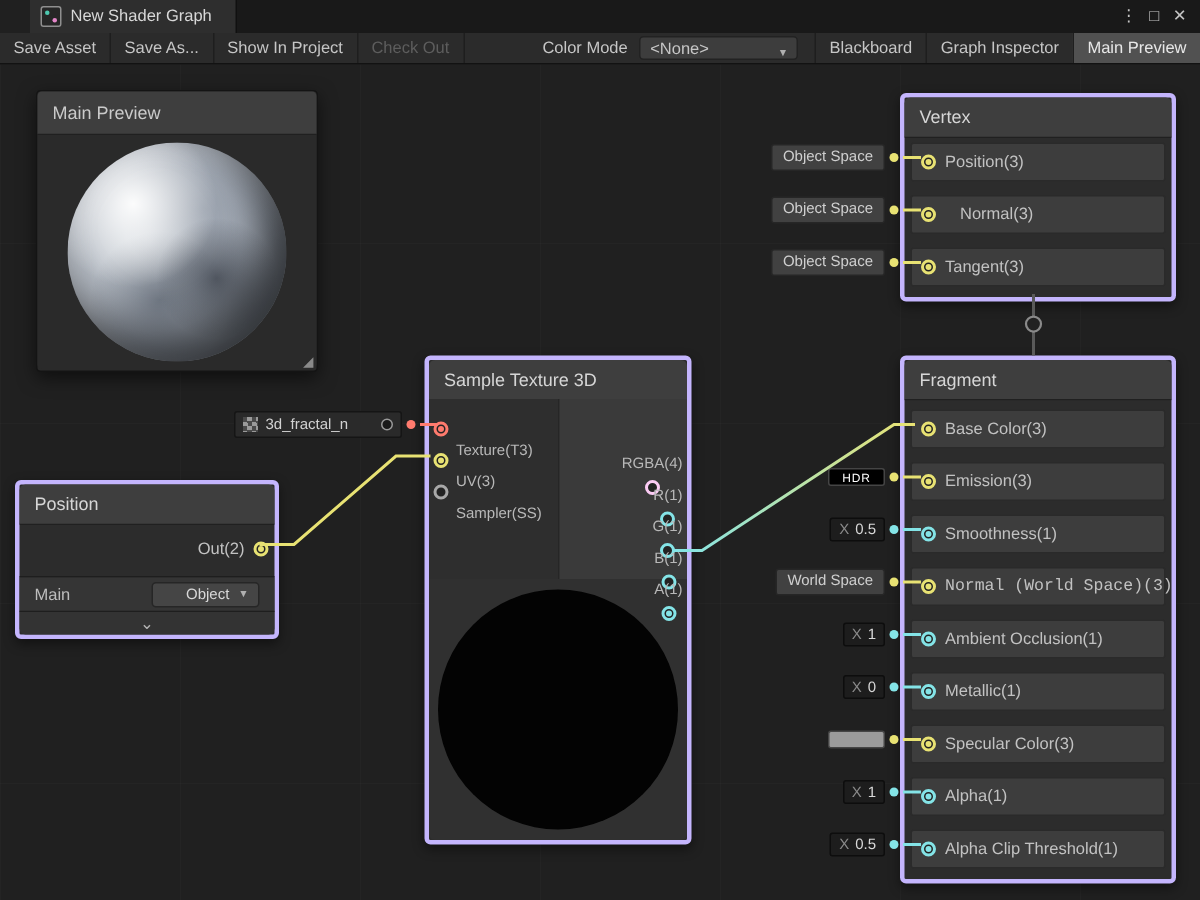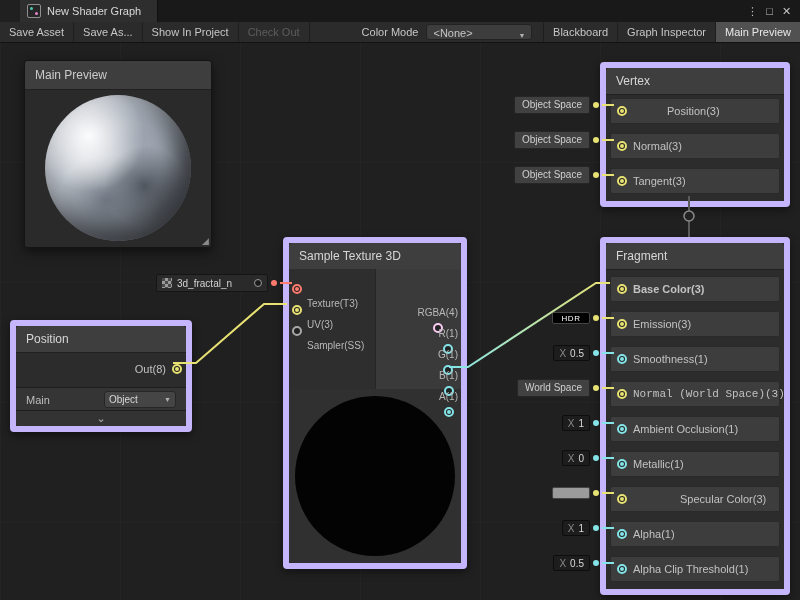--- a/index.html
+++ b/index.html
@@ -26,21 +26,21 @@
   .dd-arrow{font-size:7px;color:#b0b0b0;margin-left:6px;}
   .tb-spacer{flex:1;}
 
   
   .canvas{position:absolute;top:42px;left:0;right:0;bottom:0;background:#202020;
     background-image:linear-gradient(rgba(255,255,255,.018) 1px,transparent 1px),linear-gradient(90deg,rgba(255,255,255,.018) 1px,transparent 1px);
     background-size:120px 120px;z-index:1;}
   .wires{position:absolute;left:0;top:0;width:800px;height:600px;z-index:30;pointer-events:none;}
 
   
-  .node{position:absolute;background:#2c2c2c;border:6px solid #c4b5fd;border-radius:4px;box-shadow:0 3px 8px rgba(0,0,0,.45);z-index:10;}
+  .node{position:absolute;background:#2c2c2c;border:3px solid #c4b5fd;border-radius:4px;box-shadow:0 3px 8px rgba(0,0,0,.45);z-index:10;}
   .node-header{height:26px;line-height:26px;padding:0 10px;font-size:12px;color:#d6d6d6;background:#3e3e3e;border-bottom:1px solid #202020;border-radius:4px 4px 0 0;white-space:nowrap;}
   .stack-row{position:absolute;left:4px;right:4px;height:26px;background:#3d3d3d;border:1px solid #2a2a2a;border-radius:2px;display:flex;align-items:center;padding:0 6px;box-sizing:border-box;}
   .row-label{font-size:11px;color:#c2c2c2;margin-left:6px;white-space:nowrap;}
 
   .port{width:10px;height:10px;border-radius:50%;border:2px solid currentColor;background:#232323;box-sizing:border-box;position:relative;flex:none;}
   .port.connected::after{content:"";position:absolute;left:1px;top:1px;width:4px;height:4px;border-radius:50%;background:currentColor;}
 
   
   .widget-group{position:absolute;height:18px;display:flex;align-items:center;gap:3px;z-index:20;}
   .wline{width:12px;height:2px;background:currentColor;flex:none;}
@@ -79,21 +79,21 @@
   .mini-label{font-size:10px;color:#b8b8b8;white-space:nowrap;margin-top:28px;}
   .sample-preview{position:absolute;top:146px;left:0;right:0;bottom:0;background:#303030;border-radius:0 0 4px 4px;overflow:hidden;}
   .black-circle{position:absolute;left:50%;top:7px;transform:translateX(-50%);width:160px;height:160px;border-radius:50%;background:#030303;}
 
   
   .pos-row-out{position:absolute;top:30px;left:0;right:0;height:26px;display:flex;align-items:center;justify-content:flex-end;padding:0 4px;box-sizing:border-box;}
   .pos-row-out .row-label{margin:0 6px 0 0;}
   .pos-sep{position:absolute;left:0;right:0;height:1px;background:#1e1e1e;}
   .pos-space-row{position:absolute;top:62px;left:0;right:0;height:23px;display:flex;align-items:center;justify-content:space-between;padding:0 10px;background:#353535;box-sizing:border-box;}
   .space-label{font-size:11px;color:#bdbdbd;}
-  .space-dd{width:72px;height:17px;background:#454545;border:1px solid #262626;border-radius:3px;display:flex;align-items:center;justify-content:space-between;padding:0 4px;font-size:10px;color:#d8d8d8;box-sizing:border-box;}
+  .space-dd{width:72px;height:17px;background:#454545;border:1px solid #262626;border-radius:3px;display:flex;align-items:center;justify-content:space-between;padding:0 22px;font-size:10px;color:#d8d8d8;box-sizing:border-box;}
   .pos-collapse{position:absolute;bottom:0;left:0;right:0;height:15px;display:flex;align-items:center;justify-content:center;color:#b2b2b2;font-size:11px;background:#333333;border-radius:0 0 4px 4px;border-top:1px solid #1e1e1e;}
 </style>
 </head>
 <body>
 
 <div class="screen">
 
   <div class="titlebar">
     <div class="tab">
       <span class="tab-icon"></span>
@@ -140,25 +140,25 @@
   <div class="panel" style="left:24px;top:60px;width:186px;height:186px;">
     <div class="panel-header">Main Preview</div>
     <div class="panel-body">
       <div class="sphere"></div>
       <span class="resize-grip">◢</span>
     </div>
   </div>
 
   <div class="node" style="left:600px;top:62px;width:178px;height:133px;">
     <div class="node-header">Vertex</div>
-    <div class="stack-row" style="top:30px;gap:34px;">
+    <div class="stack-row" style="top:30px;">
       <span class="port connected" style="color: rgb(232, 226, 115);"></span>
       <span class="row-label">Position(3)</span>
     </div>
-    <div class="stack-row" style="top:65px;">
+    <div class="stack-row" style="top:65px;gap:10px;">
       <span class="port connected" style="color: rgb(232, 226, 115);"></span>
       <span class="row-label">Normal(3)</span>
     </div>
     <div class="stack-row" style="top:100px;">
       <span class="port connected" style="color: rgb(232, 226, 115);"></span>
       <span class="row-label">Tangent(3)</span>
     </div>
   </div>
 
   <div class="widget-group" style="top:96px;right:186px;">
@@ -172,21 +172,21 @@
     <span class="wline" style="color: rgb(232, 226, 115);"></span>
   </div>
   <div class="widget-group" style="top:166px;right:186px;">
     <div class="enum-chip">Object Space</div>
     <span class="wdot" style="color: rgb(232, 226, 115);"></span>
     <span class="wline" style="color: rgb(232, 226, 115);"></span>
   </div>
 
   <div class="node" style="left:600px;top:237px;width:178px;height:346px;">
     <div class="node-header">Fragment</div>
-    <div class="stack-row" style="top:33px;font-weight:bold;">
+    <div class="stack-row" style="top:33px;">
       <span class="port connected" style="color: rgb(232, 226, 115);"></span>
       <span class="row-label">Base Color(3)</span>
     </div>
     <div class="stack-row" style="top:68px;">
       <span class="port connected" style="color: rgb(232, 226, 115);"></span>
       <span class="row-label">Emission(3)</span>
     </div>
     <div class="stack-row" style="top:103px;">
       <span class="port connected" style="color: rgb(132, 228, 231);"></span>
       <span class="row-label">Smoothness(1)</span>
@@ -196,21 +196,21 @@
       <span class="row-label">Normal (World Space)(3)</span>
     </div>
     <div class="stack-row" style="top:173px;">
       <span class="port connected" style="color: rgb(132, 228, 231);"></span>
       <span class="row-label">Ambient Occlusion(1)</span>
     </div>
     <div class="stack-row" style="top:208px;">
       <span class="port connected" style="color: rgb(132, 228, 231);"></span>
       <span class="row-label">Metallic(1)</span>
     </div>
-    <div class="stack-row" style="top:243px;gap:47px;">
+    <div class="stack-row" style="top:243px;">
       <span class="port connected" style="color: rgb(232, 226, 115);"></span>
       <span class="row-label">Specular Color(3)</span>
     </div>
     <div class="stack-row" style="top:278px;">
       <span class="port connected" style="color: rgb(132, 228, 231);"></span>
       <span class="row-label">Alpha(1)</span>
     </div>
     <div class="stack-row" style="top:313px;">
       <span class="port connected" style="color: rgb(132, 228, 231);"></span>
       <span class="row-label">Alpha Clip Threshold(1)</span>
@@ -322,21 +322,21 @@
       <span class="tex-label">3d_fractal_n</span>
       <span class="picker-icon"></span>
     </div>
     <span class="wdot" style="color: rgb(255, 123, 110);"></span>
     <span class="wline" style="color: rgb(255, 123, 110);"></span>
   </div>
 
   <div class="node" style="left:10px;top:320px;width:170px;height:100px;">
     <div class="node-header">Position</div>
     <div class="pos-row-out">
-      <span class="row-label">Out(8)</span>
+      <span class="row-label">Out(2)</span>
       <span class="port connected" style="color: rgb(232, 226, 115);"></span>
     </div>
     <div class="pos-sep" style="top:61px;"></div>
     <div class="pos-space-row">
       <span class="space-label">Main</span>
       <span class="space-dd">
         <span>Object</span>
         <span class="dd-arrow">▼</span>
       </span>
     </div>

